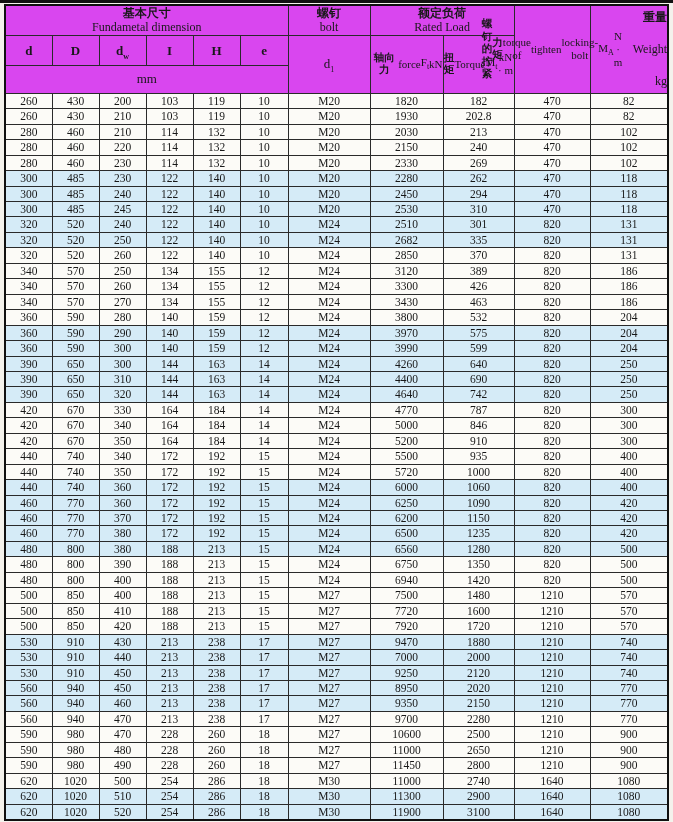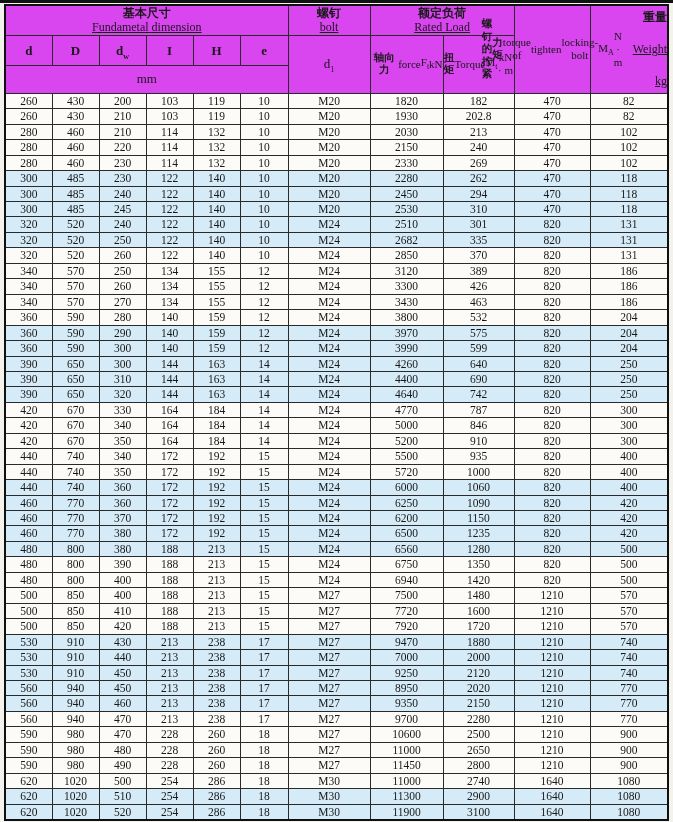--- a/index.html
+++ b/index.html
@@ -25,21 +25,21 @@
     text-align:center;
     vertical-align:middle;
     padding:0;
   }
   thead th{
     background:#d946ef;
     font-weight:normal;
   }
   .zh{font-weight:bold;font-size:12px;line-height:1.25;}
   .zh-sm{font-weight:bold;font-size:10.5px;line-height:1.2;}
-  .en{font-size:12px;line-height:1.15;text-decoration:underline;}
+  .en{font-size:12px;line-height:1.15;}
   .en-sm{font-size:11px;line-height:1.18;}
   .sym{font-size:11px;line-height:1.18;}
   .dim-letter{font-size:13px;font-weight:bold;}
   .mm-cell{font-size:13px;}
   .d1-cell{font-size:13px;}
   sub{font-size:8px;}
   .stack{display:flex;flex-direction:row;justify-content:center;align-items:center;}
   .weight-stack{display:flex;flex-direction:column;justify-content:space-between;align-items:flex-end;height:78px;padding:4px 0;}
   tbody td{
     font-size:11.5px;

